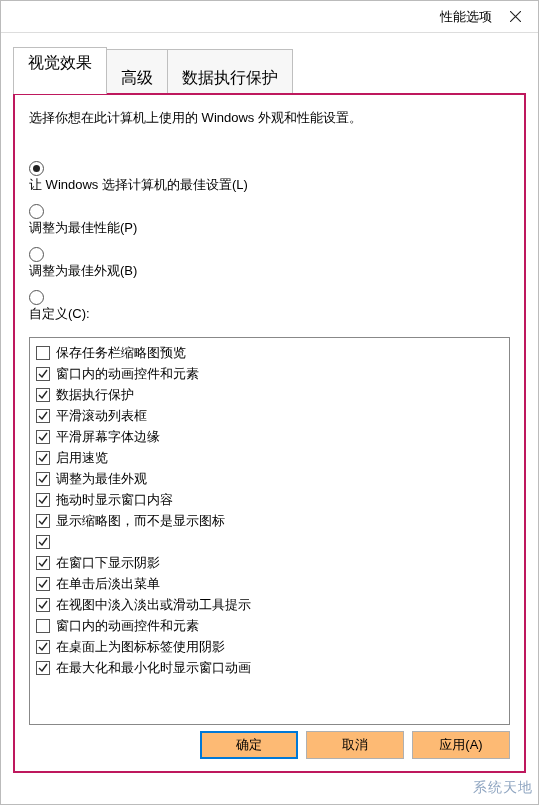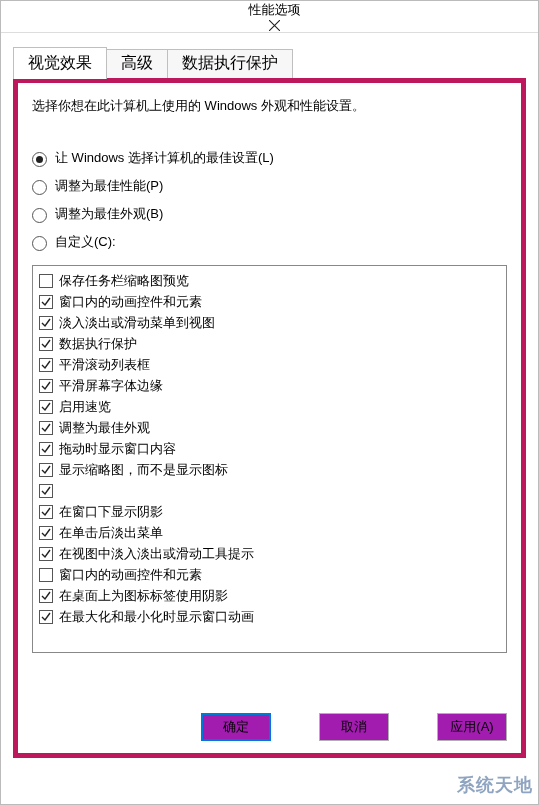--- a/index.html
+++ b/index.html
@@ -14,21 +14,20 @@
     overflow: hidden;
     border: 1px solid #bbb;
   }
   .titlebar {
     display: flex;
     align-items: center;
     justify-content: flex-end;
     height: 32px;
     padding: 0 0 0 10px;
     border-bottom: 1px solid #ddd;
-    flex-direction: column;
   }
   .close-btn {
     width: 46px;
     height: 32px;
     display: flex;
     align-items: center;
     justify-content: center;
     cursor: pointer;
   }
   .close-btn svg { width: 11px; height: 11px; }
@@ -46,44 +45,45 @@
     border-bottom: none;
     background: #fff;
     font-size: 16px;
     cursor: pointer;
     position: relative;
     margin-right: -1px;
   }
   .tab.inactive {
     background: #f7f7f7;
     margin-top: 2px;
-    padding-top: 3px;
+    padding-top: 18px;
     padding-bottom: 5px;
   }
   .tab.active {
     background: #fff;
     z-index: 2;
   }
   .tab-panel {
-    border: 5px solid #be185d;
+    border: 2px solid #be185d;
     padding: 14px 14px 0 14px;
     margin-top: -1px;
     min-height: 680px;
     position: relative;
   }
   .description {
     font-size: 13px;
     margin-bottom: 34px;
   }
   .radio-group { margin-bottom: 14px; }
   .radio-row {
     display: flex;
-    align-items: flex-end;
+    align-items: flex-start;
     margin-bottom: 10px;
     cursor: pointer;
+    flex-direction: column;
   }
   .radio-circle {
     width: 15px;
     height: 15px;
     border: 1px solid #555;
     border-radius: 50%;
     margin-right: 8px;
     display: flex;
     align-items: center;
     justify-content: center;
@@ -123,42 +123,41 @@
   .checkbox svg { width: 10px; height: 10px; display: none; }
   .checkbox.checked svg { display: block; }
   .buttons {
     position: absolute;
     bottom: 12px;
     right: 14px;
     display: flex;
     gap: 8px;
   }
   .btn {
-    width: 70px;
+    width: 98px;
     height: 28px;
     border: 1px solid #b0b0b0;
-    background: #a21caf;
+    background: #fdba74;
     font-size: 13px;
     display: flex;
     align-items: center;
     justify-content: center;
     cursor: pointer;
     font-family: inherit;
-    margin-left: 40px;
   }
   .btn.default {
     border: 2px solid #0078d7;
   }
   .watermark {
     position: absolute;
     bottom: 8px;
     right: 6px;
-    font-size: 18px;
+    font-size: 14px;
     color: rgba(50,90,140,0.55);
-    font-weight: bold;
+    font-weight: normal;
     letter-spacing: 1px;
     z-index: 5;
     pointer-events: none;
   }
 </style>
 </head>
 <body>
 
 <div class="titlebar">
   <span>性能选项</span>
@@ -212,28 +211,20 @@
             </svg>
           </span>
           <span>窗口内的动画控件和元素</span>
         </div>
         <div class="check-row">
           <span class="checkbox checked">
             <svg viewBox="0 0 10 10">
               <path d="M1 5 L4 8 L9 1" stroke="#222" stroke-width="1.4" fill="none"></path>
             </svg>
           </span>
-          <span>淡入淡出或滑动菜单到视图</span>
-        </div>
-        <div class="check-row">
-          <span class="checkbox checked">
-            <svg viewBox="0 0 10 10">
-              <path d="M1 5 L4 8 L9 1" stroke="#222" stroke-width="1.4" fill="none"></path>
-            </svg>
-          </span>
           <span>数据执行保护</span>
         </div>
         <div class="check-row">
           <span class="checkbox checked">
             <svg viewBox="0 0 10 10">
               <path d="M1 5 L4 8 L9 1" stroke="#222" stroke-width="1.4" fill="none"></path>
             </svg>
           </span>
           <span>平滑滚动列表框</span>
         </div>

